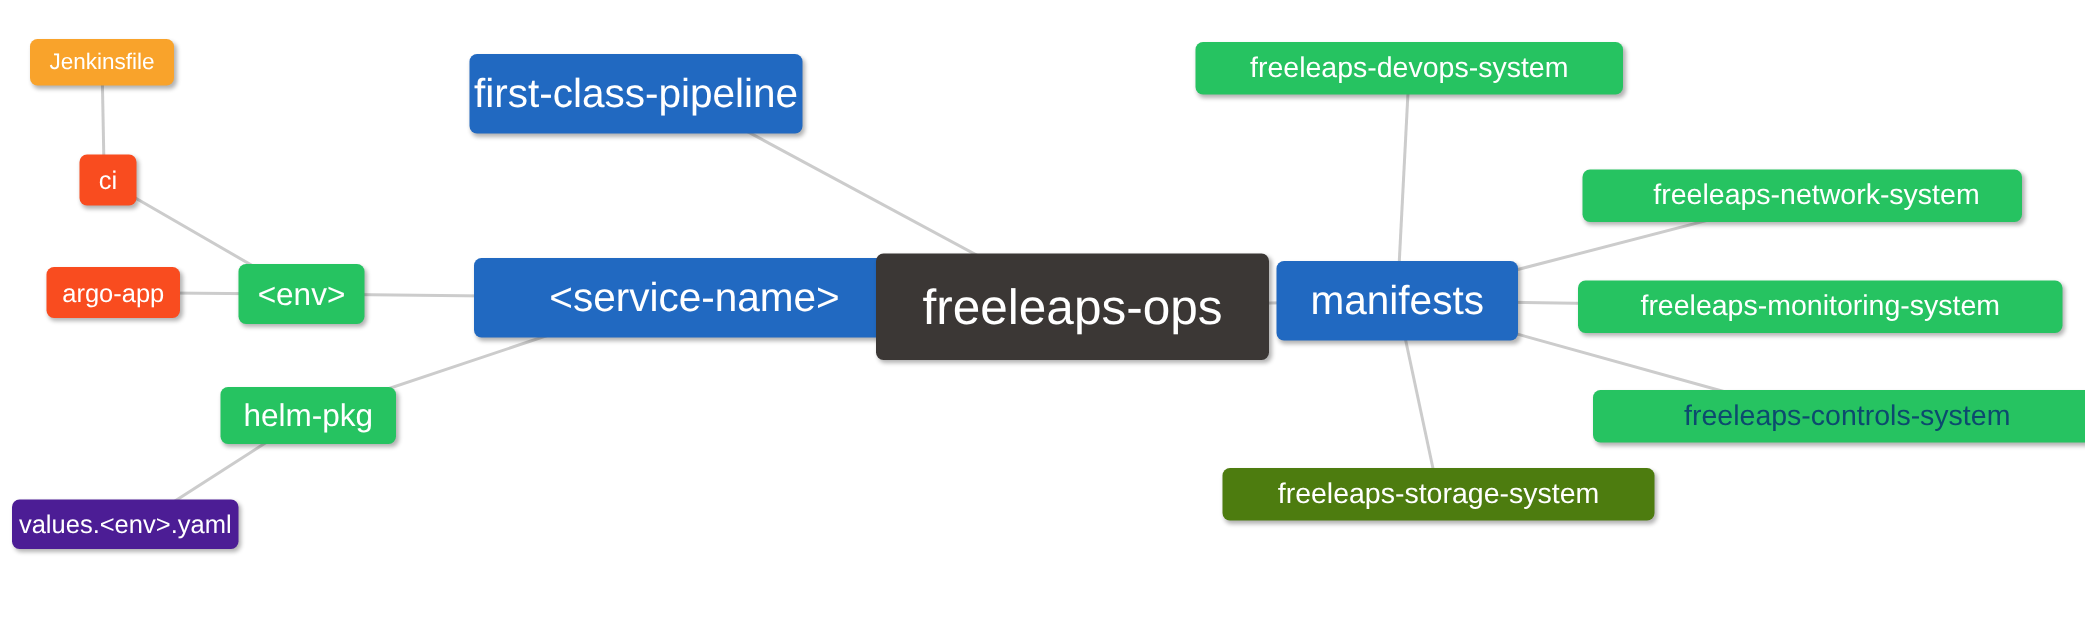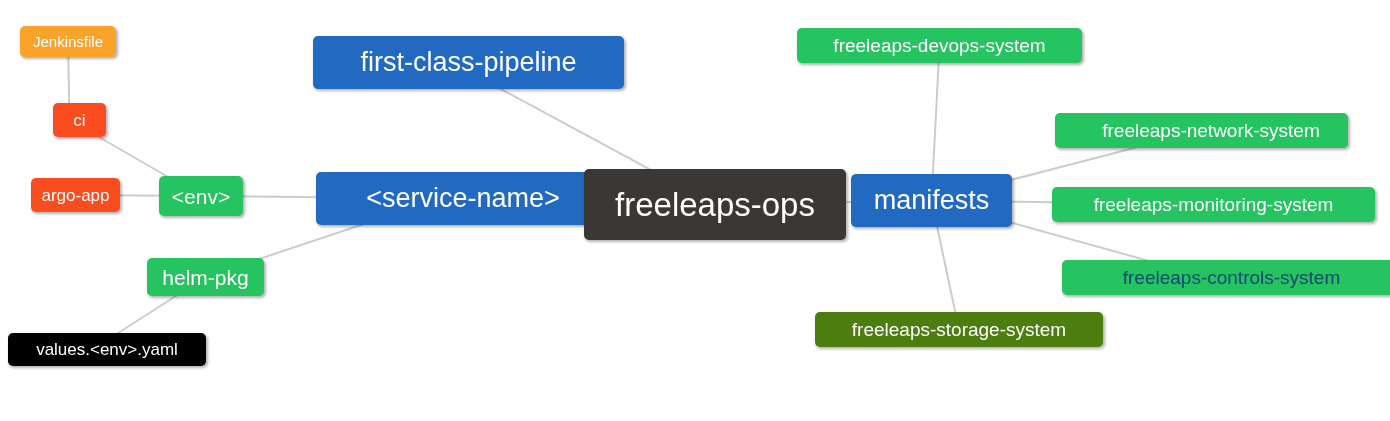--- a/index.html
+++ b/index.html
@@ -52,26 +52,26 @@
       <line x1="440" y1="198.5" x2="715" y2="204.5" stroke="#CCCCCC" stroke-width="2"></line>
       <line x1="715" y1="204.5" x2="931.5" y2="200.5" stroke="#CCCCCC" stroke-width="2"></line>
       <line x1="931.5" y1="200.5" x2="939.5" y2="45.5" stroke="#CCCCCC" stroke-width="2"></line>
       <line x1="931.5" y1="200.5" x2="1201.5" y2="130.5" stroke="#CCCCCC" stroke-width="2"></line>
       <line x1="931.5" y1="200.5" x2="1213.5" y2="204.5" stroke="#CCCCCC" stroke-width="2"></line>
       <line x1="931.5" y1="200.5" x2="1208.5" y2="277.5" stroke="#CCCCCC" stroke-width="2"></line>
       <line x1="931.5" y1="200.5" x2="959" y2="329.5" stroke="#CCCCCC" stroke-width="2"></line>
     </svg>
   <div id="nodes">
       <div class="node" style="left: 20px; top: 26px; width: 96px; height: 31px; font-size: 15px; background: rgb(249, 163, 43); color: rgb(255, 255, 255);">Jenkinsfile</div>
-      <div class="node" style="left: 53px; top: 103px; width: 53px; height: 34px; font-size: 17px; background: rgb(249, 76, 31); color: rgb(255, 255, 255);">ci</div>
+      <div class="node" style="left: 53px; top: 103px; width: 38px; height: 34px; font-size: 17px; background: rgb(249, 76, 31); color: rgb(255, 255, 255);">ci</div>
       <div class="node" style="left: 31px; top: 178px; width: 89px; height: 34px; font-size: 17px; background: rgb(249, 76, 31); color: rgb(255, 255, 255);">argo-app</div>
       <div class="node" style="left: 147px; top: 258px; width: 117px; height: 38px; font-size: 21px; background: rgb(38, 195, 97); color: rgb(255, 255, 255);">helm-pkg</div>
       <div class="node" style="left: 159px; top: 176px; width: 84px; height: 40px; font-size: 21px; background: rgb(38, 195, 97); color: rgb(255, 255, 255);">&lt;env&gt;</div>
-      <div class="node" style="left: 8px; top: 333px; width: 198px; height: 33px; font-size: 17px; background: #000000; color: rgb(255, 255, 255);">values.&lt;env&gt;.yaml</div>
-      <div class="node" style="left: 313px; top: 36px; width: 311px; height: 53px; font-size: 27px; background: rgb(33, 105, 193); color: rgb(255, 255, 255);">first-class-pipeline</div>
+      <div class="node" style="left: 8px; top: 333px; width: 151px; height: 33px; font-size: 17px; background: #4c1d95; color: rgb(255, 255, 255);">values.&lt;env&gt;.yaml</div>
+      <div class="node" style="left: 313px; top: 36px; width: 222px; height: 53px; font-size: 27px; background: rgb(33, 105, 193); color: rgb(255, 255, 255);">first-class-pipeline</div>
       <div class="node" style="left: 316px; top: 172px; width: 294px; height: 53px; font-size: 27px; background: rgb(33, 105, 193); color: rgb(255, 255, 255);">&lt;service-name&gt;</div>
       <div class="node" style="left: 584px; top: 169px; width: 262px; height: 71px; font-size: 33px; background: rgb(59, 55, 53); color: rgb(255, 255, 255);">freeleaps-ops</div>
       <div class="node" style="left: 851px; top: 174px; width: 161px; height: 53px; font-size: 27px; background: rgb(33, 105, 193); color: rgb(255, 255, 255);">manifests</div>
       <div class="node" style="left: 797px; top: 28px; width: 285px; height: 35px; font-size: 19px; background: rgb(38, 195, 97); color: rgb(255, 255, 255);">freeleaps-devops-system</div>
       <div class="node" style="left: 1055px; top: 113px; width: 293px; height: 35px; font-size: 19px; background: rgb(38, 195, 97); color: rgb(255, 255, 255); padding-left: 19px;">freeleaps-network-system</div>
       <div class="node" style="left: 1052px; top: 187px; width: 323px; height: 35px; font-size: 19px; background: rgb(38, 195, 97); color: rgb(255, 255, 255);">freeleaps-monitoring-system</div>
       <div class="node" style="left: 1062px; top: 260px; width: 339px; height: 35px; font-size: 19px; background: rgb(38, 195, 97); color: #0c4a6e;">freeleaps-controls-system</div>
       <div class="node" style="left: 815px; top: 312px; width: 288px; height: 35px; font-size: 19px; background: #4d7c0f; color: rgb(255, 255, 255);">freeleaps-storage-system</div>
     </div>
 </div>

